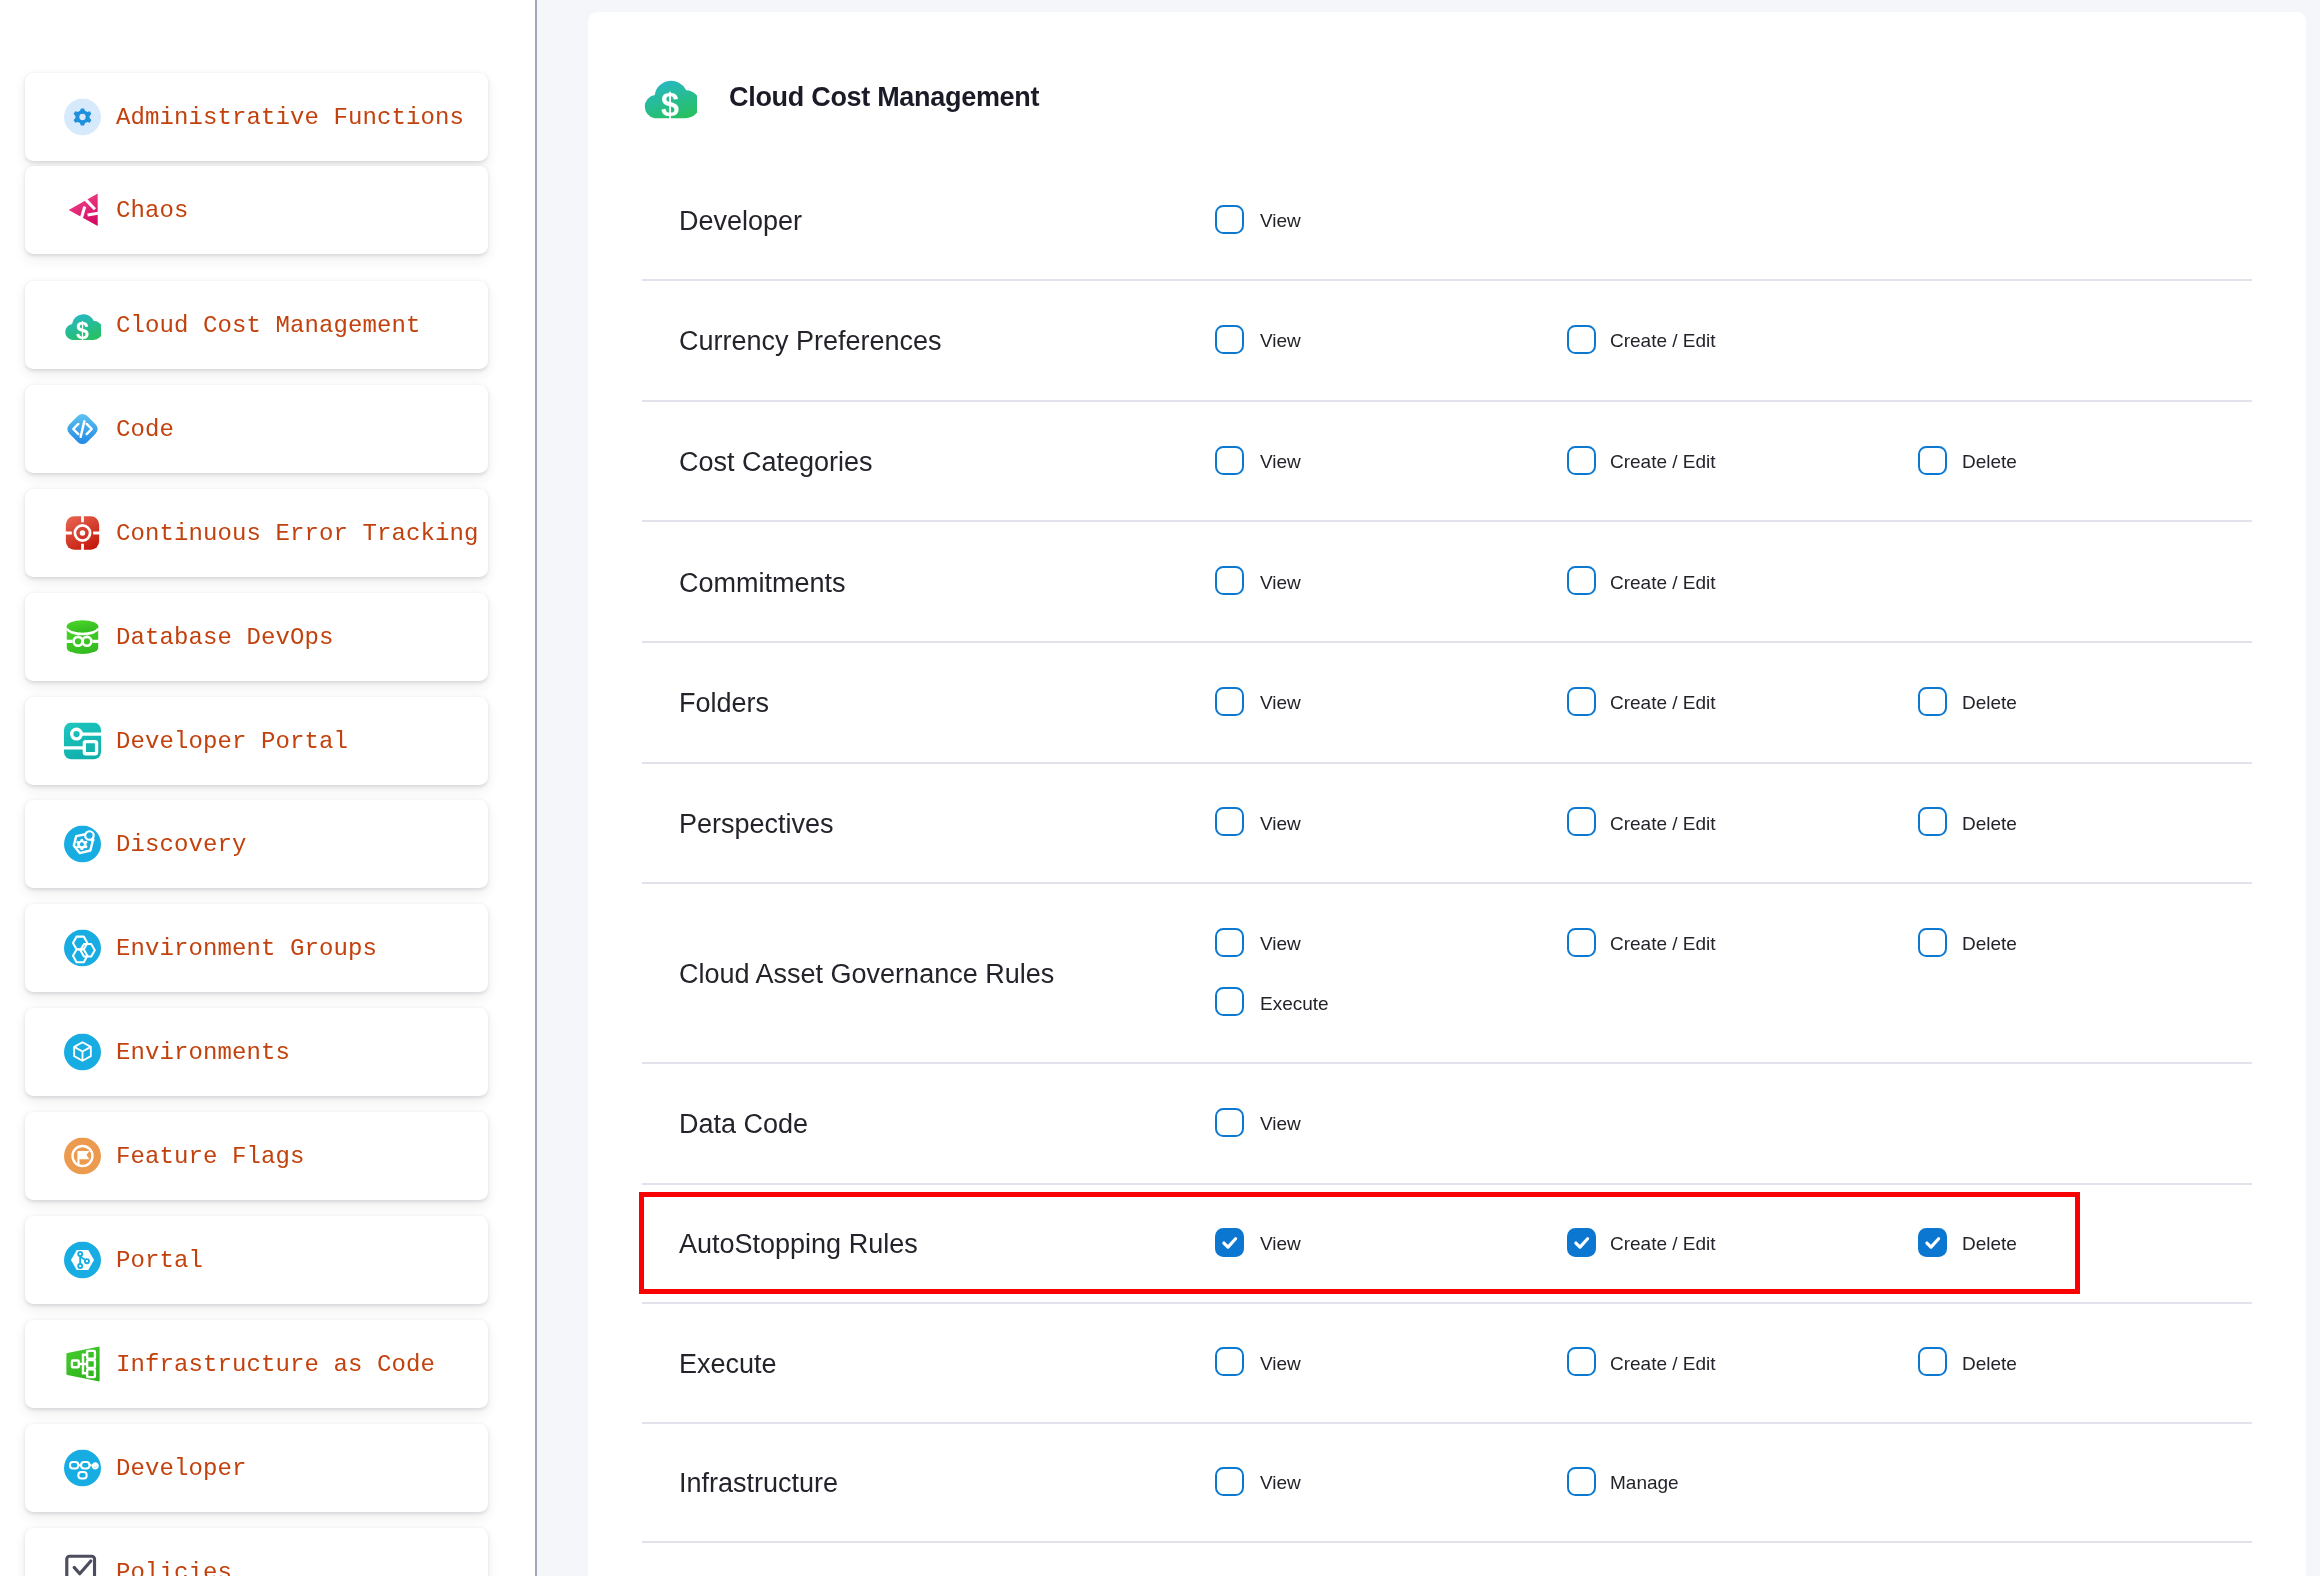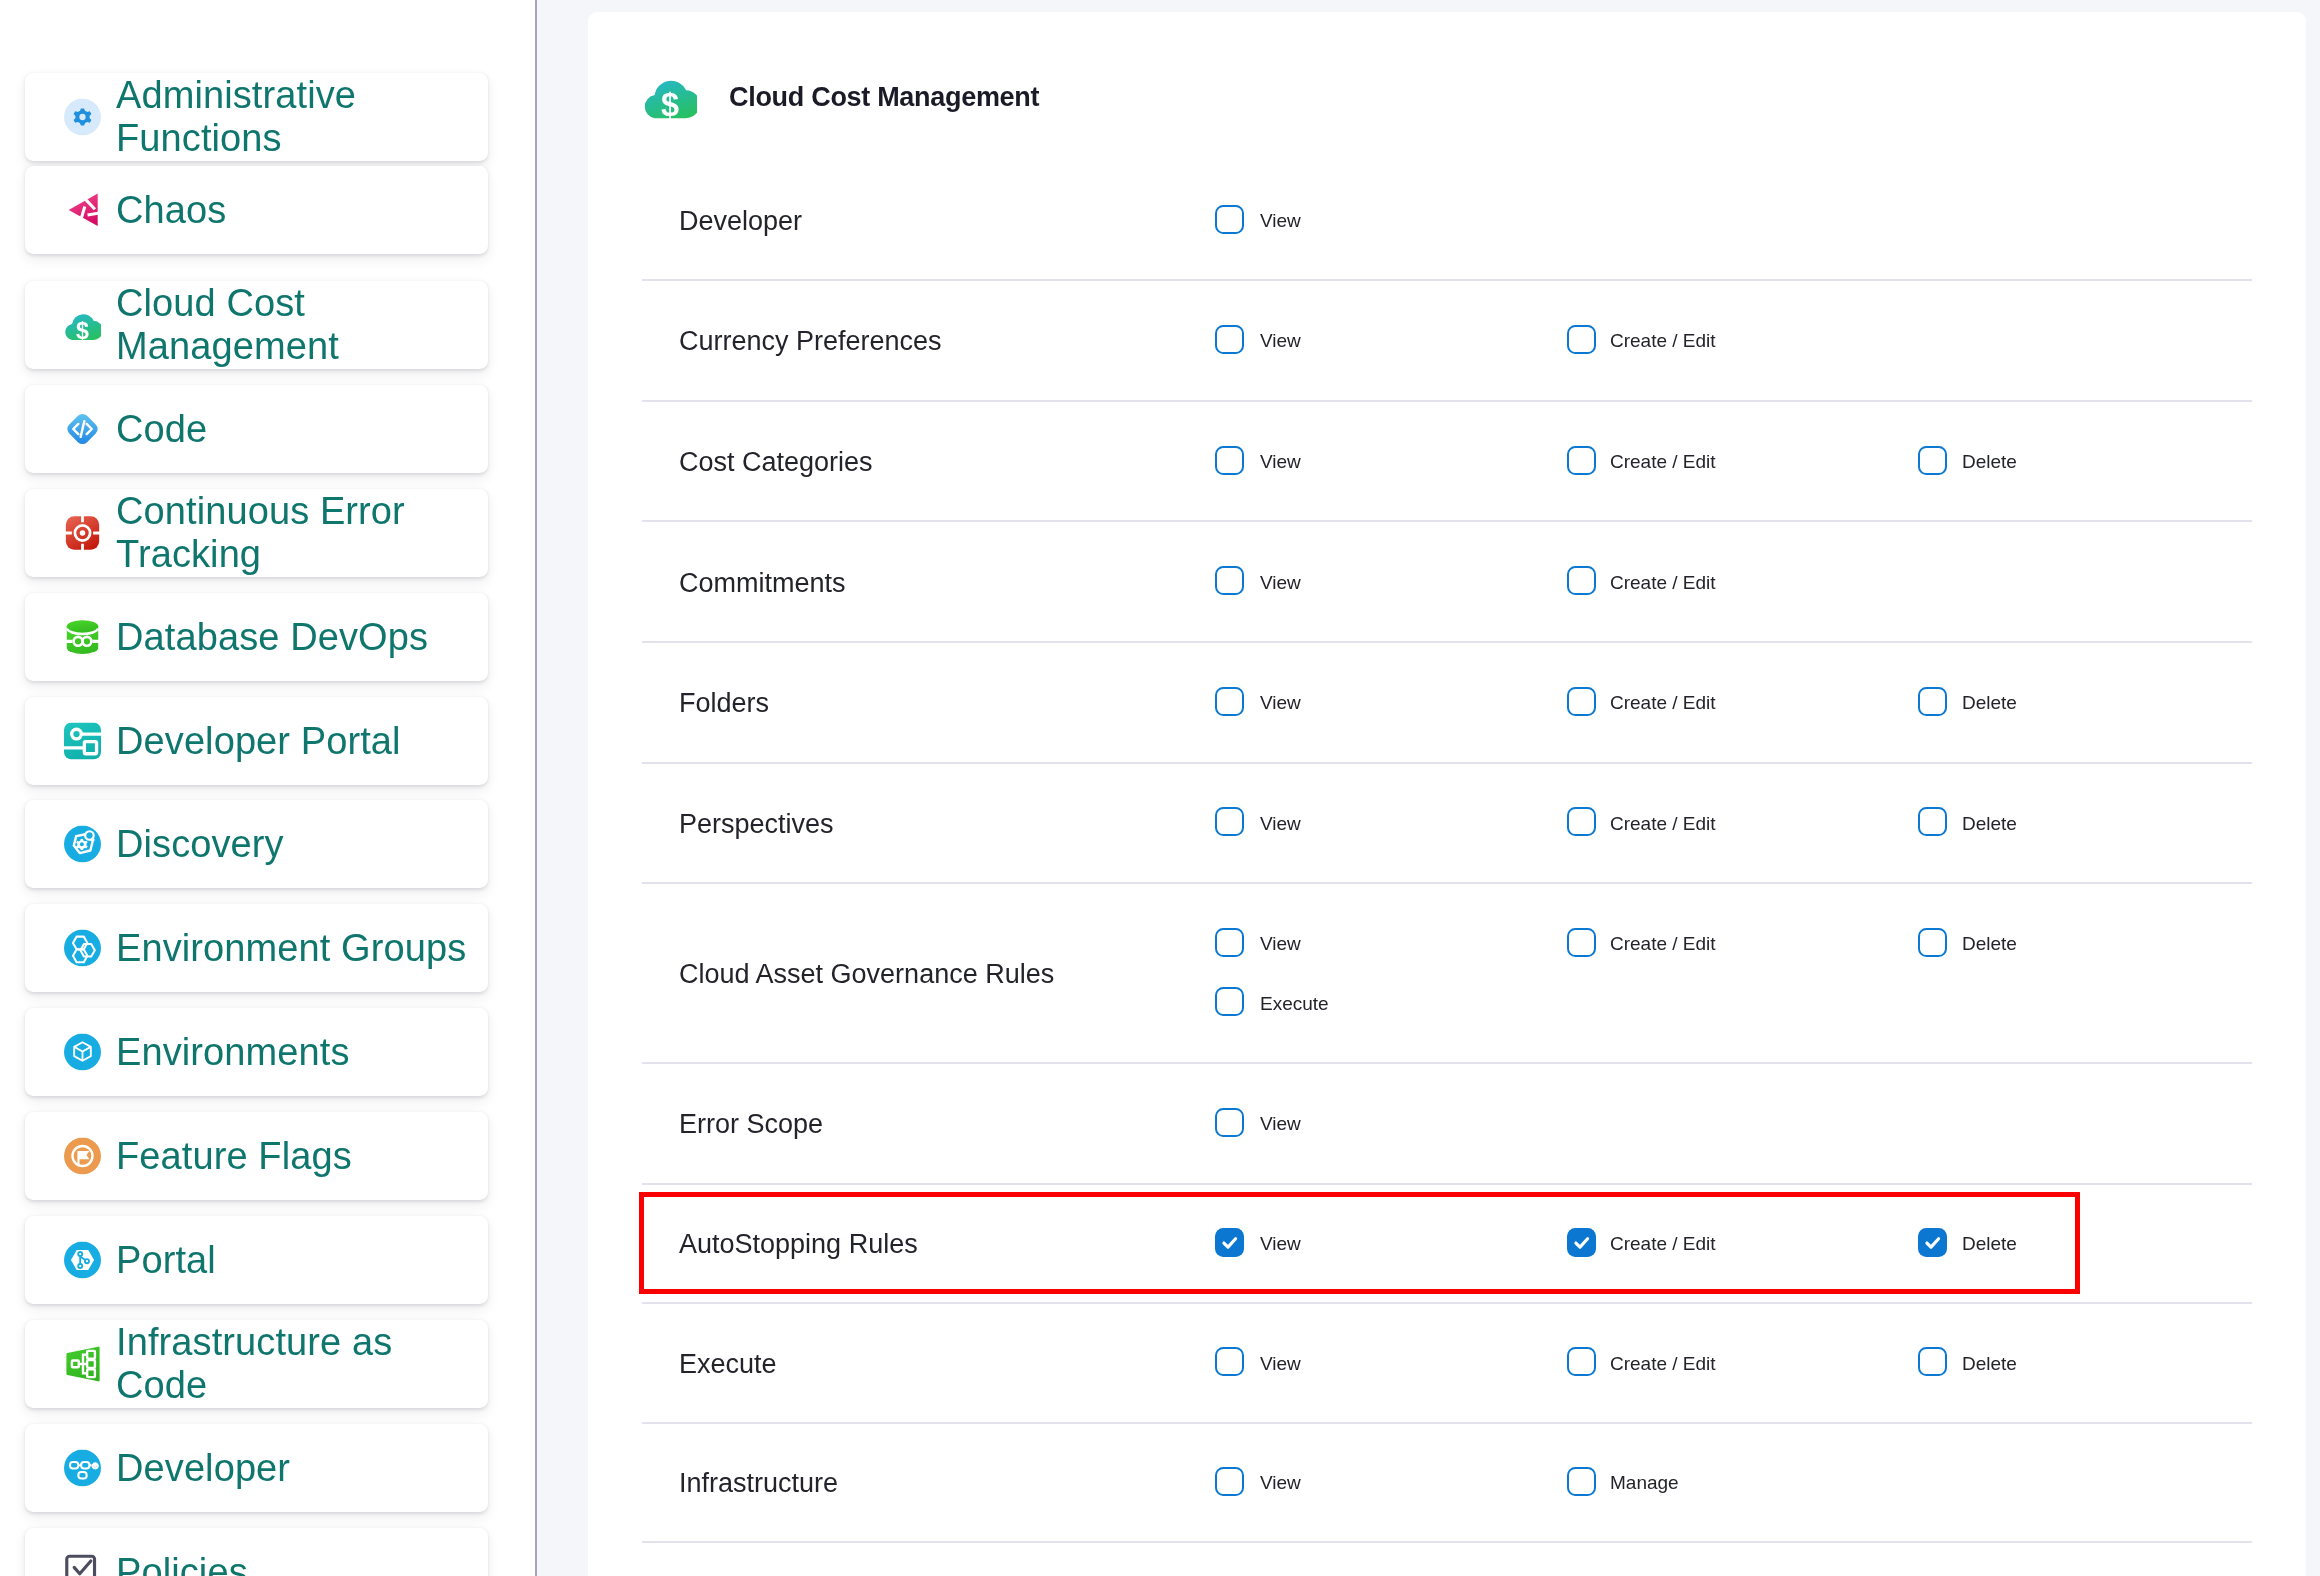--- a/index.html
+++ b/index.html
@@ -1,18 +1,18 @@
 <!DOCTYPE html>
 <html style="font-size:15px"><head><meta charset="utf-8"><style>
 * { margin:0; padding:0; box-sizing:border-box; }
 html,body { width:2321px; height:1577px; background:#fff; font-family:"Liberation Sans", sans-serif; position:relative; overflow:hidden; }
 .card { position:absolute; left:25px; width:463px; height:88px; background:#fff; border-radius:8.3px;
   box-shadow:0 1.9px 3.7px rgba(96,97,112,0.18), 0 5.6px 13px rgba(40,41,61,0.07); }
 .cicon { position:absolute; left:39px; top:50%; transform:translateY(-50%); width:37px; height:37px; display:flex; align-items:center; justify-content:center; }
-.cname { position:absolute; left:91px; top:50%; transform:translateY(-50%); font-size:38px; color:#0f766e; letter-spacing:0.1px; }
+.cname { position:absolute; left:91px; top:50%; transform:translateY(-50%); font-size:24px; color:#c2410c; letter-spacing:0.1px;font-family:Liberation Mono, monospace; }
 .divider { position:absolute; left:535px; top:0; width:1.9px; height:1577px; background:#a3a4bd; }
 .rightbg { position:absolute; left:537px; top:0; width:1784px; height:1577px; background:#f5f6fa; }
 .panel { position:absolute; left:588px; top:12px; width:1718px; height:1565px; background:#fff; border-radius:9.3px 9.3px 0 0; }
 .htitle { position:absolute; left:729px; top:97px; transform:translateY(-50%); font-size:27px; font-weight:700; color:#1b1b28; letter-spacing:-0.3px; }
 .hicon { position:absolute; left:643px; top:74px; }
 .sep { position:absolute; left:642px; width:1610px; height:1.9px; background:#e2e2ec; }
 .rl { position:absolute; transform:translateY(-50%); font-size:27px; color:#23232b; }
 .pl { position:absolute; transform:translateY(-50%); font-size:19px; color:#23232b; }
 .cb { position:absolute; width:29px; height:29px; border:2.8px solid #0b79d2; border-radius:8.3px; background:#fff; }
 .cb.on { border:none; background:#0b77d0; display:flex; align-items:center; justify-content:center; }
@@ -73,21 +73,21 @@
 <div class="pl" style="left:1610px;top:703px">Create / Edit</div>
 <div class="cb" style="left:1918px;top:687px"></div>
 <div class="pl" style="left:1962px;top:703px">Delete</div>
 <div class="rl" style="left:679px;top:824px">Perspectives</div>
 <div class="cb" style="left:1215px;top:807px"></div>
 <div class="pl" style="left:1260px;top:824px">View</div>
 <div class="cb" style="left:1567px;top:807px"></div>
 <div class="pl" style="left:1610px;top:824px">Create / Edit</div>
 <div class="cb" style="left:1918px;top:807px"></div>
 <div class="pl" style="left:1962px;top:824px">Delete</div>
-<div class="rl" style="left:679px;top:1124px">Error Scope</div>
+<div class="rl" style="left:679px;top:1124px">Data Code</div>
 <div class="cb" style="left:1215px;top:1108px"></div>
 <div class="pl" style="left:1260px;top:1124px">View</div>
 <div class="rl" style="left:679px;top:1244px">AutoStopping Rules</div>
 <div class="cb on" style="left:1215px;top:1228px">
     <svg width="19.5" height="19.5" viewBox="0 0 21 21">
       <path d="M4.2 10.8 L8.6 15.2 L16.8 6.2" stroke="#fff" stroke-width="3.4" fill="none" stroke-linecap="round" stroke-linejoin="round"></path>
     </svg>
   </div>
 <div class="pl" style="left:1260px;top:1244px">View</div>
 <div class="cb on" style="left:1567px;top:1228px">

